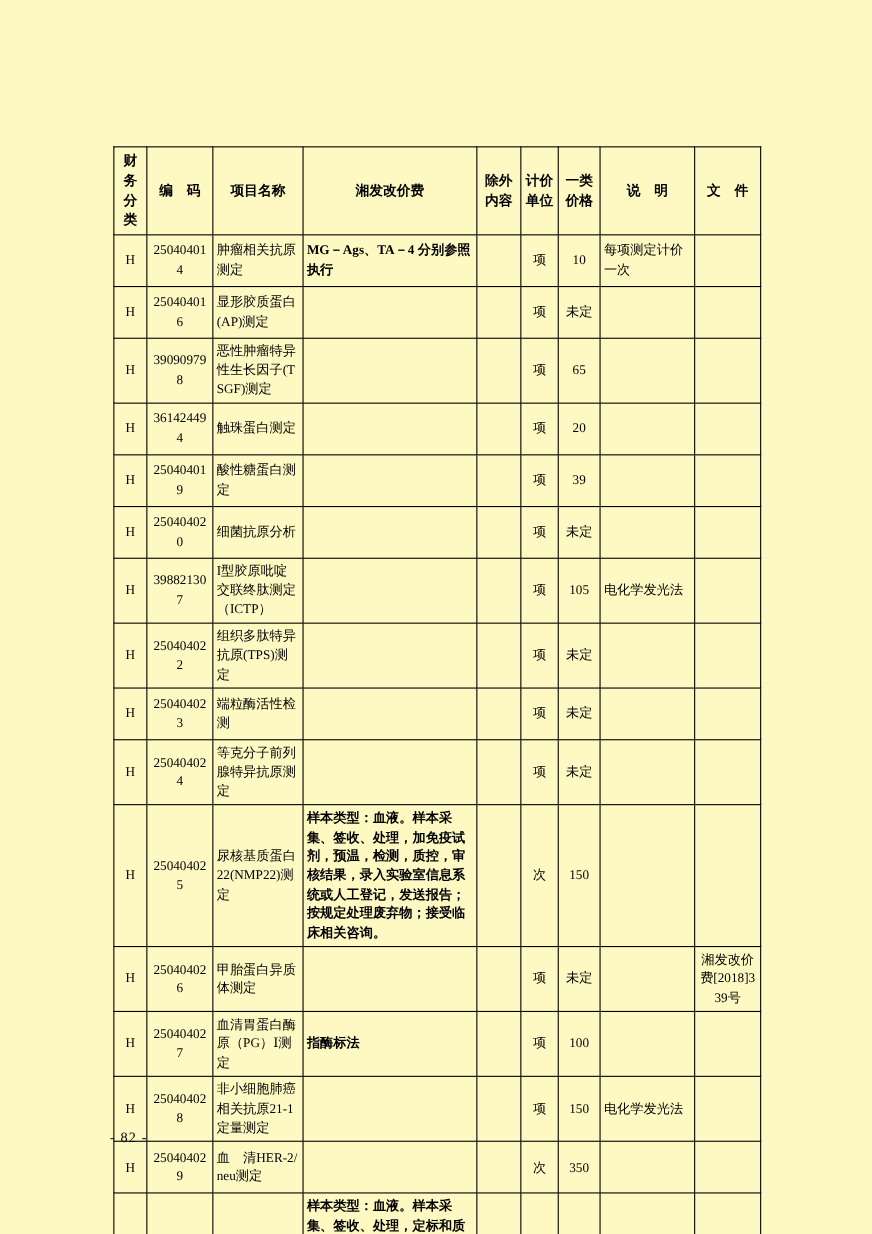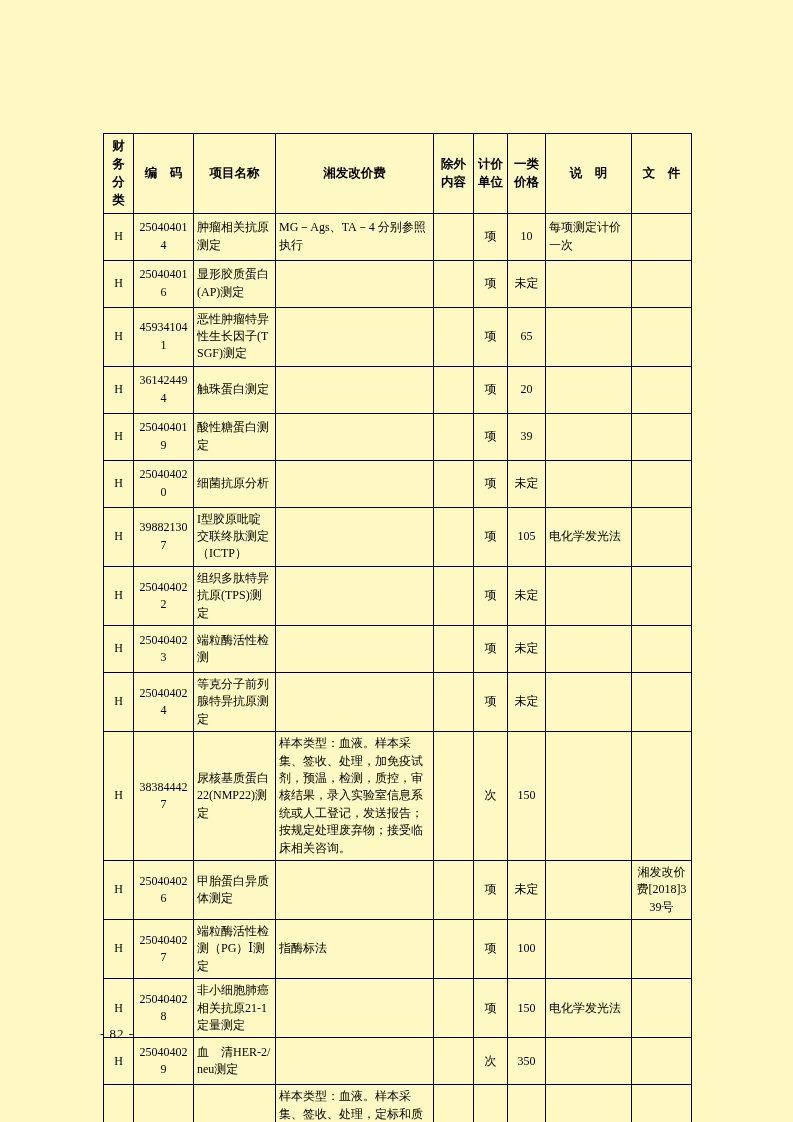--- a/index.html
+++ b/index.html
@@ -46,21 +46,21 @@
     height: 38px;
     font-size: 12.5px;
   }
   table.pricing td {
     height: 40px;
     vertical-align: middle;
     white-space: pre-line;
   }
   td.c-center { text-align: center; }
   td.c-left   { text-align: left; }
-  td.c-top    { vertical-align: top; }
+  td.c-top    { vertical-align: top; font-weight: bold; }
   .page-number {
     position: absolute;
     left: 100px;
     top: 1026px;
     font-size: 13px;
     letter-spacing: 1px;
     color: #000;
   }
 </style>
 </head>
@@ -115,21 +115,21 @@
             <td class="c-left">显形胶质蛋白(AP)测定</td>
             <td class="c-left c-top"></td>
             <td class="c-center"></td>
             <td class="c-center">项</td>
             <td class="c-center">未定</td>
             <td class="c-left"></td>
             <td class="c-center"></td>
           </tr>
           <tr>
             <td class="c-center">H</td>
-            <td class="c-center">459341041</td>
+            <td class="c-center">390909798</td>
             <td class="c-left">恶性肿瘤特异性生长因子(TSGF)测定</td>
             <td class="c-left c-top"></td>
             <td class="c-center"></td>
             <td class="c-center">项</td>
             <td class="c-center">65</td>
             <td class="c-left"></td>
             <td class="c-center"></td>
           </tr>
           <tr>
             <td class="c-center">H</td>
@@ -203,21 +203,21 @@
             <td class="c-left">等克分子前列腺特异抗原测定</td>
             <td class="c-left c-top"></td>
             <td class="c-center"></td>
             <td class="c-center">项</td>
             <td class="c-center">未定</td>
             <td class="c-left"></td>
             <td class="c-center"></td>
           </tr>
           <tr>
             <td class="c-center">H</td>
-            <td class="c-center">383844427</td>
+            <td class="c-center">250404025</td>
             <td class="c-left">尿核基质蛋白22(NMP22)测定</td>
             <td class="c-left c-top">样本类型：血液。样本采集、签收、处理，加免疫试剂，预温，检测，质控，审核结果，录入实验室信息系统或人工登记，发送报告；按规定处理废弃物；接受临床相关咨询。</td>
             <td class="c-center"></td>
             <td class="c-center">次</td>
             <td class="c-center">150</td>
             <td class="c-left"></td>
             <td class="c-center"></td>
           </tr>
           <tr>
             <td class="c-center">H</td>
@@ -226,21 +226,21 @@
             <td class="c-left c-top"></td>
             <td class="c-center"></td>
             <td class="c-center">项</td>
             <td class="c-center">未定</td>
             <td class="c-left"></td>
             <td class="c-center">湘发改价费[2018]339号</td>
           </tr>
           <tr>
             <td class="c-center">H</td>
             <td class="c-center">250404027</td>
-            <td class="c-left">端粒酶活性检测（PG）Ⅰ测定</td>
+            <td class="c-left">血清胃蛋白酶原（PG）Ⅰ测定</td>
             <td class="c-left c-top">指酶标法</td>
             <td class="c-center"></td>
             <td class="c-center">项</td>
             <td class="c-center">100</td>
             <td class="c-left"></td>
             <td class="c-center"></td>
           </tr>
           <tr>
             <td class="c-center">H</td>
             <td class="c-center">250404028</td>

